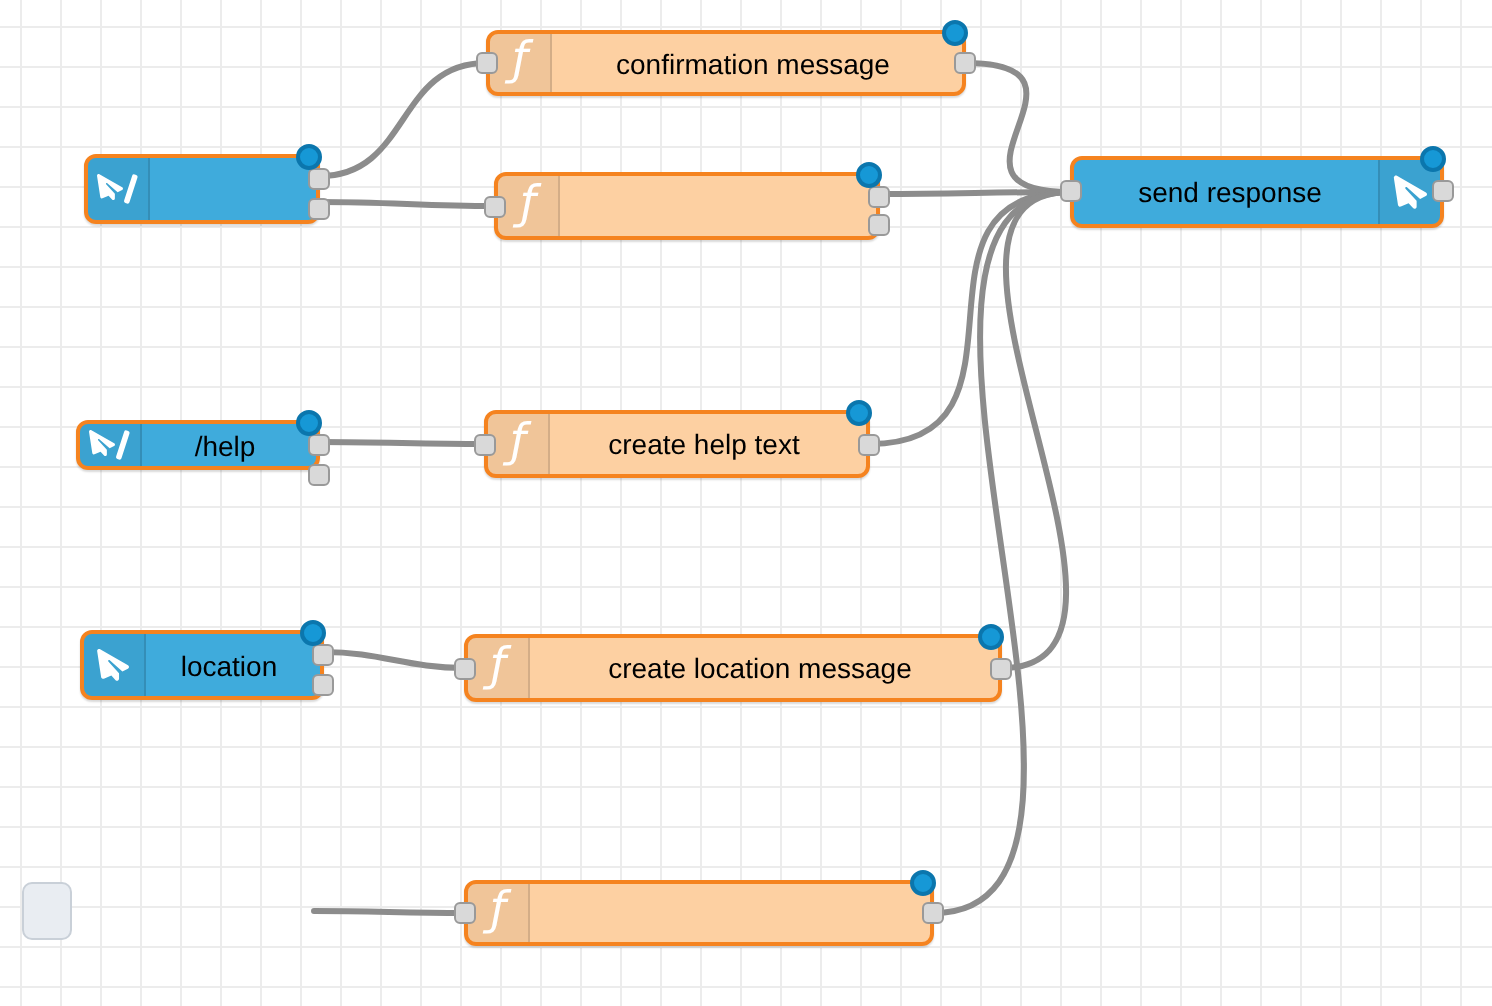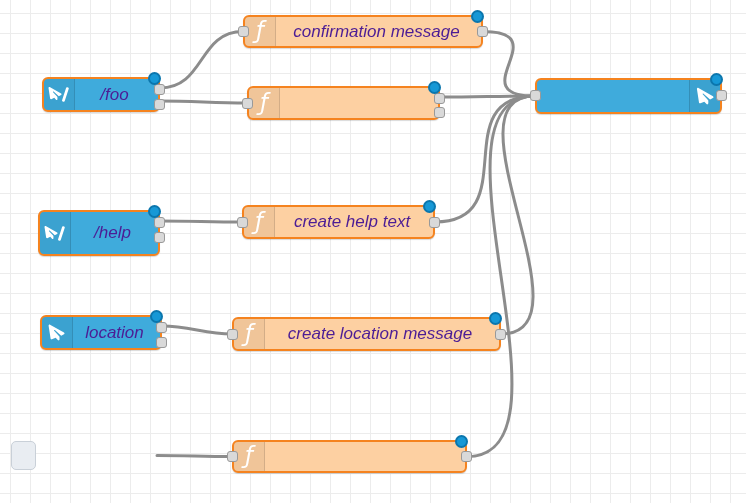--- a/index.html
+++ b/index.html
@@ -49,21 +49,21 @@
     color:#fff;
     font-family:"DejaVu Sans", sans-serif;
     font-style:italic;
     font-size:23px;
     line-height:1;
     transform:translateY(-1px);
   }
   .node-label {
     position:absolute; left:30px; right:3px; top:0; bottom:0;
     display:flex; align-items:center; justify-content:center;
-    font-size:17px; font-style:italic; color:#4c1d95;
+    font-size:14px; color:#000000;
     white-space:nowrap;
   }
   .node-label.icon-on-right { left:3px; right:30px; }
 
   .port {
     position:absolute;
     width:11px; height:11px;
     box-sizing:border-box;
     background:#d9d9d9;
     border:1px solid #999;
@@ -123,37 +123,36 @@
     <div class="changed-dot"></div>
   </div>
 
   <div class="node telegram" style="left:42px;top:77px;width:118px;height:35px">
     <div class="icon-region">
       <svg class="icon-svg" width="22" height="17" viewBox="0 0 22 17">
         <path fill="#fff" transform="translate(13.5,1) scale(-0.0254,0.0254)" d="M498.1 5.6c10.1 7 15.4 19.1 13.5 31.2l-64 416c-1.5 9.7-7.4 18.2-16 23s-18.9 5.4-28 1.6L284 427.7l-68.5 74.1c-8.9 9.7-22.9 12.9-35.2 8.1S160 493.2 160 480V396.4c0-4 1.5-7.8 4.2-10.7L331.8 202.8c5.8-6.3 5.6-16-.4-22s-15.7-6.4-22-.7L106 360.8 17.7 316.6C7.1 311.3.3 300.7 0 288.9s5.9-22.8 16.1-28.7l448-256c10.7-6.1 23.9-5.5 34 1.4z"></path>
         <rect fill="#fff" x="16" y="1" width="2.8" height="15" rx="1" transform="rotate(18 17.4 8.5)"></rect>
       </svg>
     </div>
-    <div class="node-label">/foo</div>
     <div class="port out" style="top:5px"></div>
     <div class="port out" style="top:20px"></div>
     <div class="changed-dot"></div>
   </div>
 
   <div class="node function" style="left:247px;top:86px;width:193px;height:34px">
     <div class="icon-region">
       <span class="fglyph">ƒ</span>
     </div>
     <div class="port in" style="top:10px"></div>
     <div class="port out" style="top:5px"></div>
     <div class="port out" style="top:19px"></div>
     <div class="changed-dot"></div>
   </div>
 
-  <div class="node telegram" style="left:38px;top:210px;width:122px;height:46px">
+  <div class="node telegram" style="left:38px;top:210px;width:122px;height:25px">
     <div class="icon-region">
       <svg class="icon-svg" width="22" height="17" viewBox="0 0 22 17">
         <path fill="#fff" transform="translate(13.5,1) scale(-0.0254,0.0254)" d="M498.1 5.6c10.1 7 15.4 19.1 13.5 31.2l-64 416c-1.5 9.7-7.4 18.2-16 23s-18.9 5.4-28 1.6L284 427.7l-68.5 74.1c-8.9 9.7-22.9 12.9-35.2 8.1S160 493.2 160 480V396.4c0-4 1.5-7.8 4.2-10.7L331.8 202.8c5.8-6.3 5.6-16-.4-22s-15.7-6.4-22-.7L106 360.8 17.7 316.6C7.1 311.3.3 300.7 0 288.9s5.9-22.8 16.1-28.7l448-256c10.7-6.1 23.9-5.5 34 1.4z"></path>
         <rect fill="#fff" x="16" y="1" width="2.8" height="15" rx="1" transform="rotate(18 17.4 8.5)"></rect>
       </svg>
     </div>
     <div class="node-label">/help</div>
     <div class="port out" style="top:5px"></div>
     <div class="port out" style="top:20px"></div>
     <div class="changed-dot"></div>
@@ -200,18 +199,19 @@
     <div class="port out" style="top:9px"></div>
     <div class="changed-dot"></div>
   </div>
 
   <div class="node telegram" style="left:535px;top:78px;width:187px;height:36px">
     <div class="icon-region right">
       <svg class="icon-svg" width="19" height="18" viewBox="0 0 19 18">
         <path fill="#fff" transform="translate(17.5,0.8) scale(-0.0324,0.0324)" d="M498.1 5.6c10.1 7 15.4 19.1 13.5 31.2l-64 416c-1.5 9.7-7.4 18.2-16 23s-18.9 5.4-28 1.6L284 427.7l-68.5 74.1c-8.9 9.7-22.9 12.9-35.2 8.1S160 493.2 160 480V396.4c0-4 1.5-7.8 4.2-10.7L331.8 202.8c5.8-6.3 5.6-16-.4-22s-15.7-6.4-22-.7L106 360.8 17.7 316.6C7.1 311.3.3 300.7 0 288.9s5.9-22.8 16.1-28.7l448-256c10.7-6.1 23.9-5.5 34 1.4z"></path>
       </svg>
     </div>
+    <div class="node-label icon-on-right">send response</div>
     <div class="port in" style="top:10px"></div>
     <div class="port out" style="top:10px"></div>
     <div class="changed-dot"></div>
   </div>
 
 </div>
 
 </body></html>

